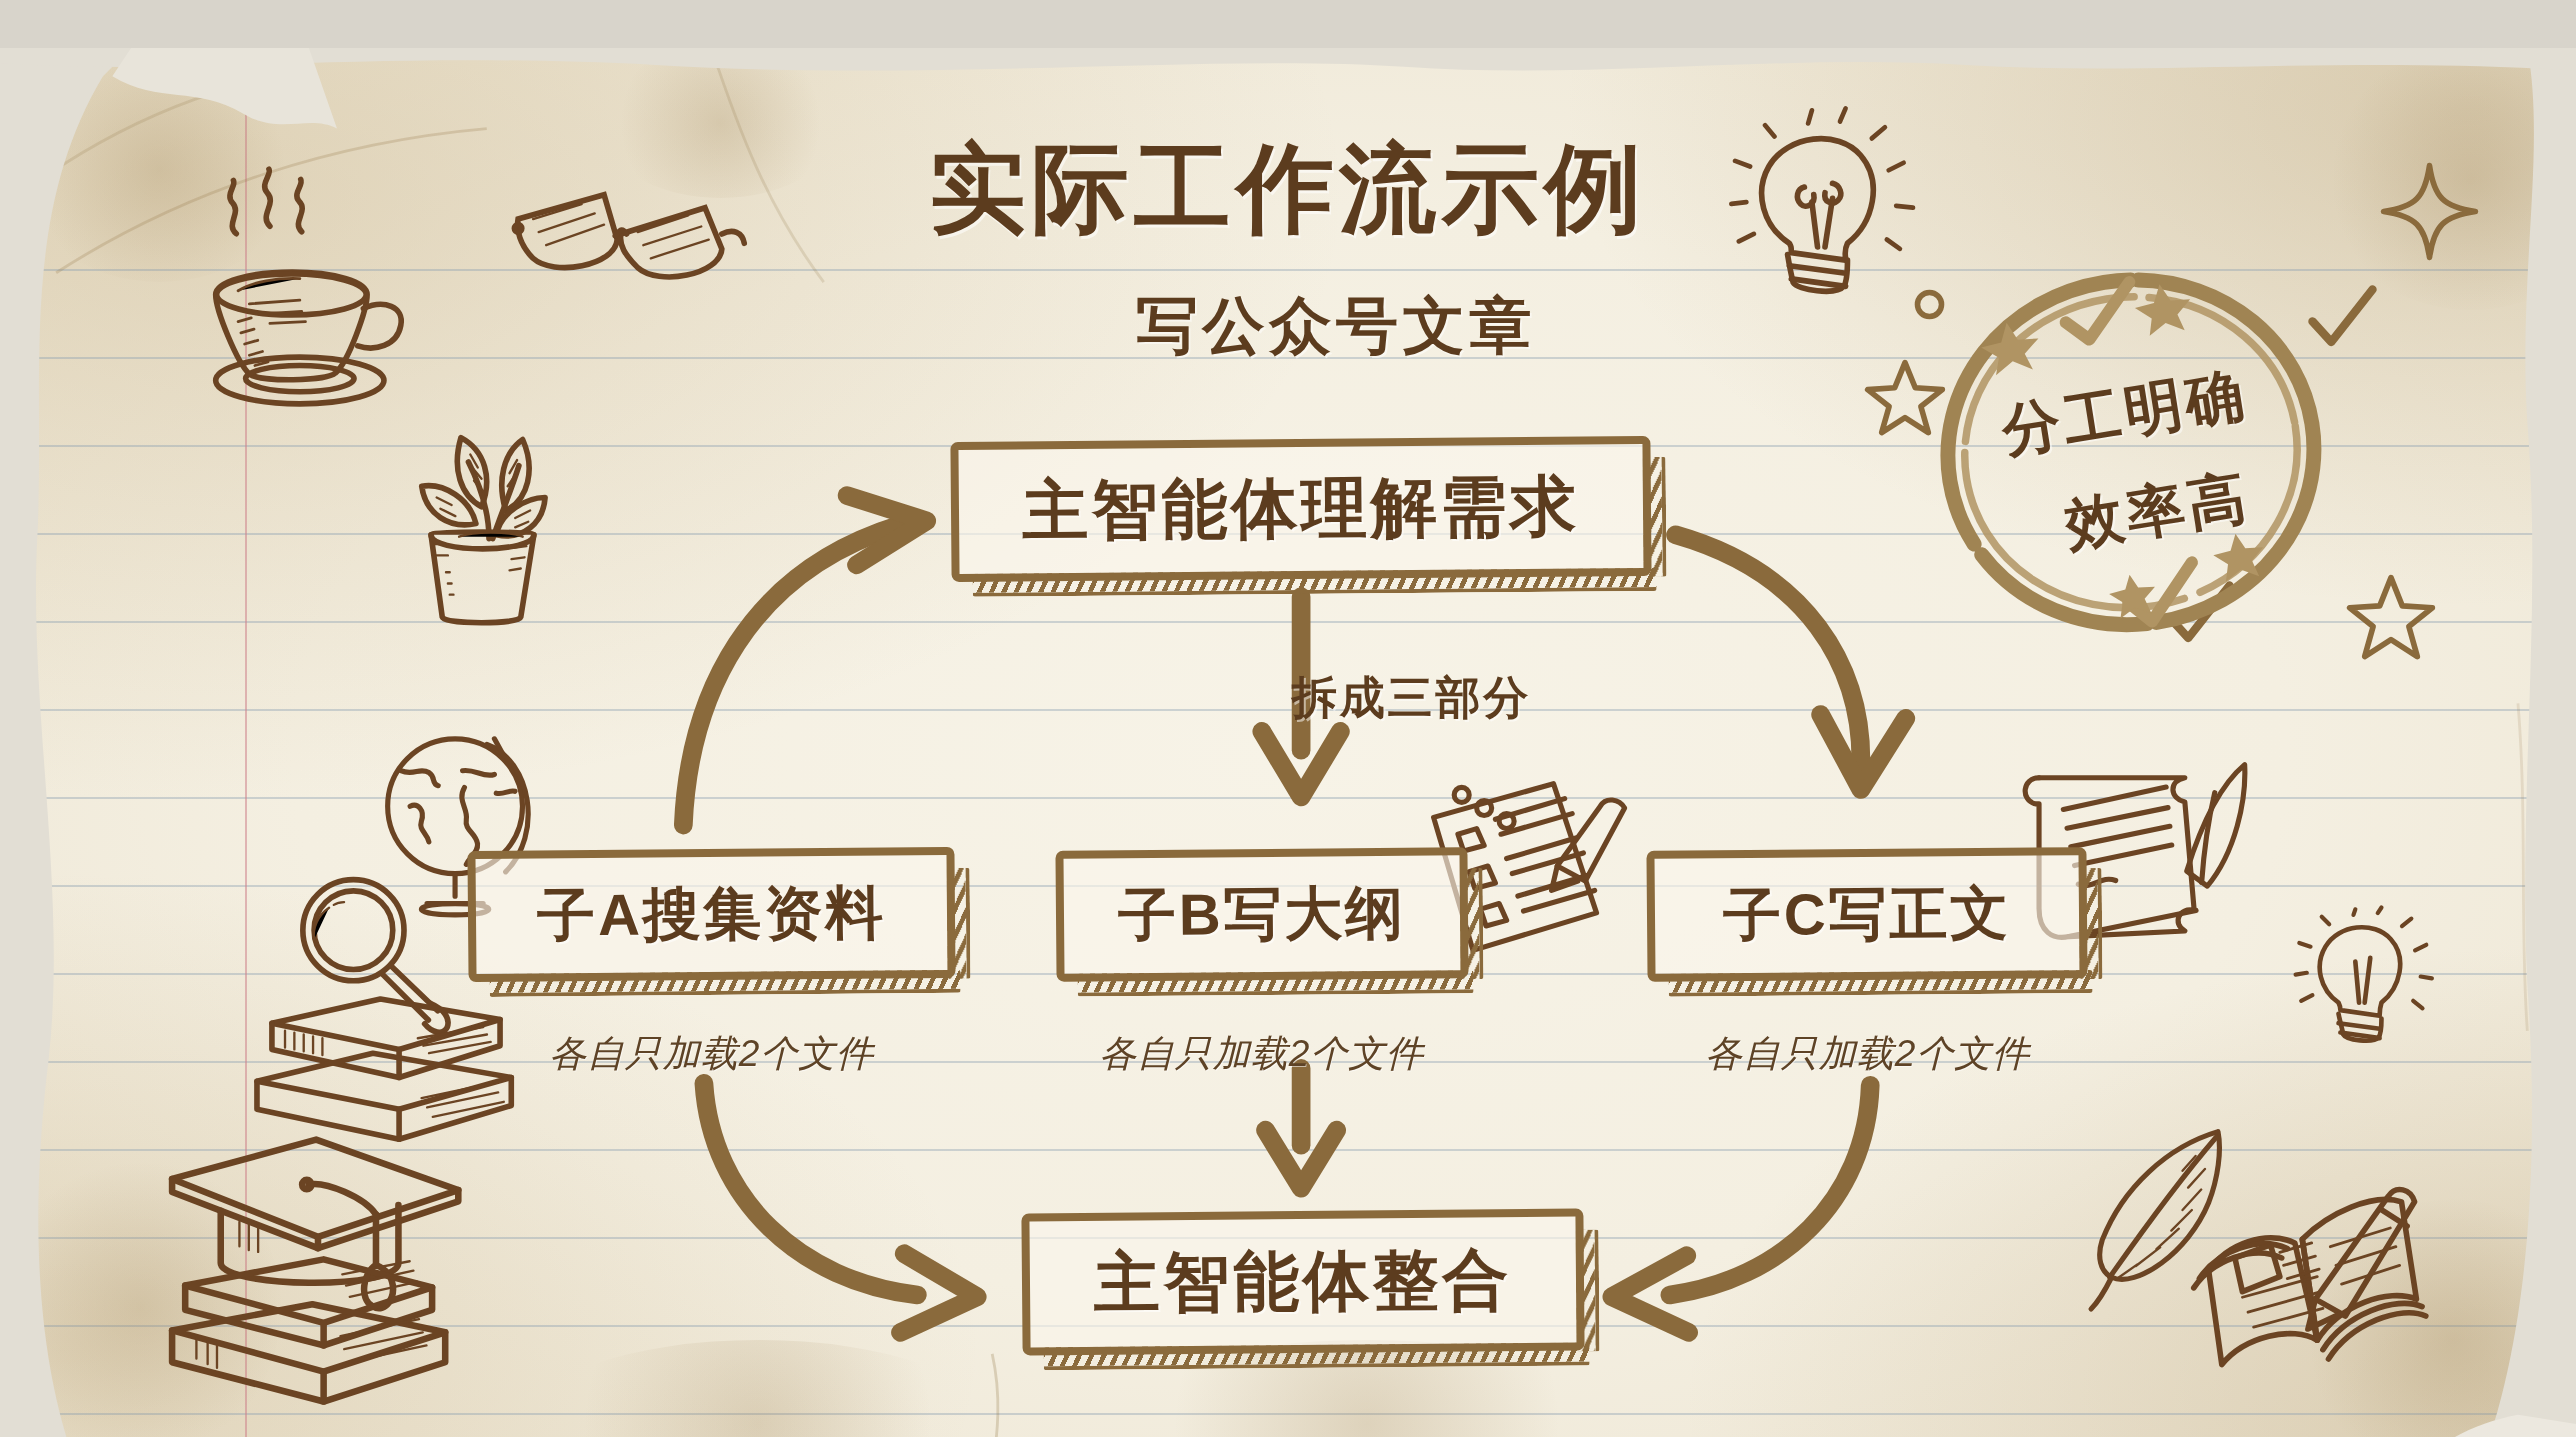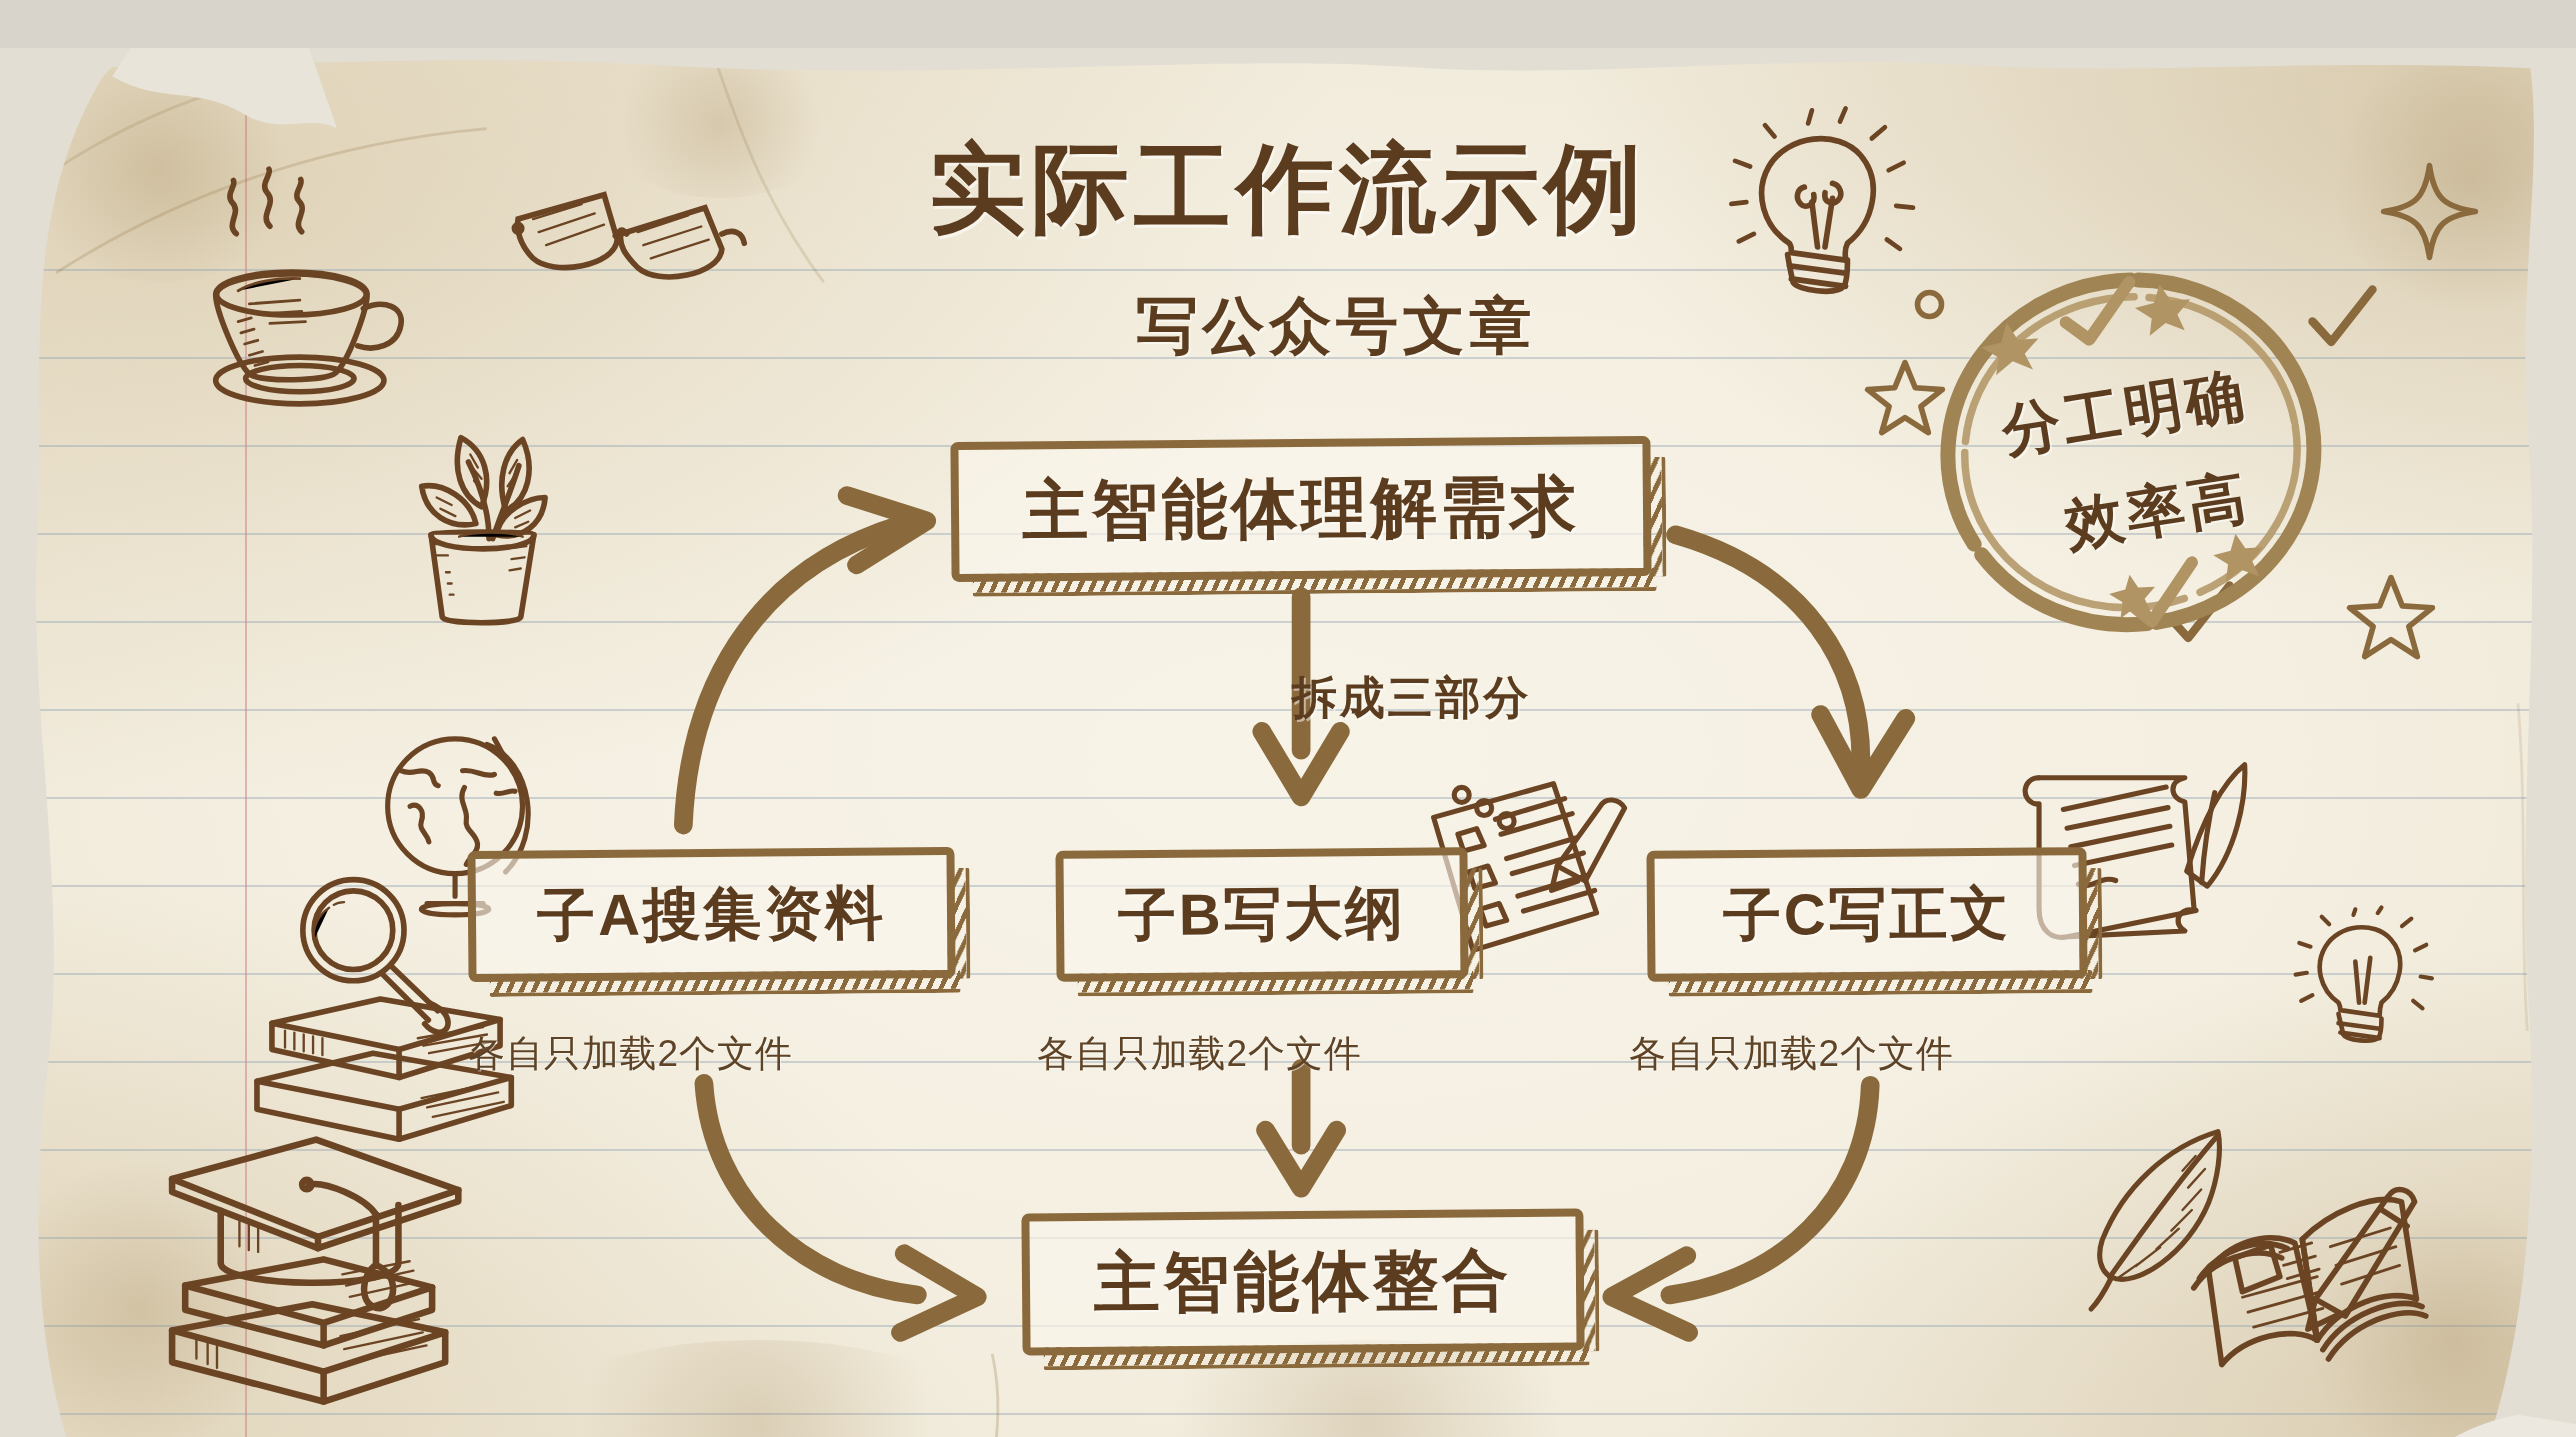--- a/index.html
+++ b/index.html
@@ -104,25 +104,26 @@
   }
 
   #box-main   { left: 951px; top: 391px;  width: 700px;  height: 140px; font-size: 66px; letter-spacing: 3.7px; }
   #box-sub-a  { left: 468px;  top: 801px;  width: 487px;  height: 131px; font-size: 58px; letter-spacing: 2.8px; }
   #box-sub-b  { left: 1056px; top: 801px;  width: 412px;  height: 131px; font-size: 58px; letter-spacing: 2.8px; }
   #box-sub-c  { left: 1647px; top: 801px;  width: 440px;  height: 131px; font-size: 58px; letter-spacing: 2.8px; }
   #box-merge  { left: 1022px; top: 1163px; width: 562px;  height: 142px; font-size: 66px; letter-spacing: 3.7px; }
 
   .caption {
     position: absolute;
-    text-align: left;
+    text-align: center;
     font-size: 37px;
     color: #5e4326;
     letter-spacing: 0.9px;
     text-shadow: 0.9px 0.9px 0 rgba(255,255,255,0.55);
+    font-style: italic;
   }
   #cap-a { left: 468px;  top: 981px; width: 487px; }
   #cap-b { left: 1037px; top: 981px; width: 449px; }
   #cap-c { left: 1629px; top: 981px; width: 477px; }
 
   #label-split {
     position: absolute; left: 1292px; top: 620px;
     font-size: 45px; font-weight: 700; color: #5c3c1e;
     letter-spacing: 2.8px;
     text-shadow: 1.9px 1.9px 0 rgba(255,255,255,0.5);

